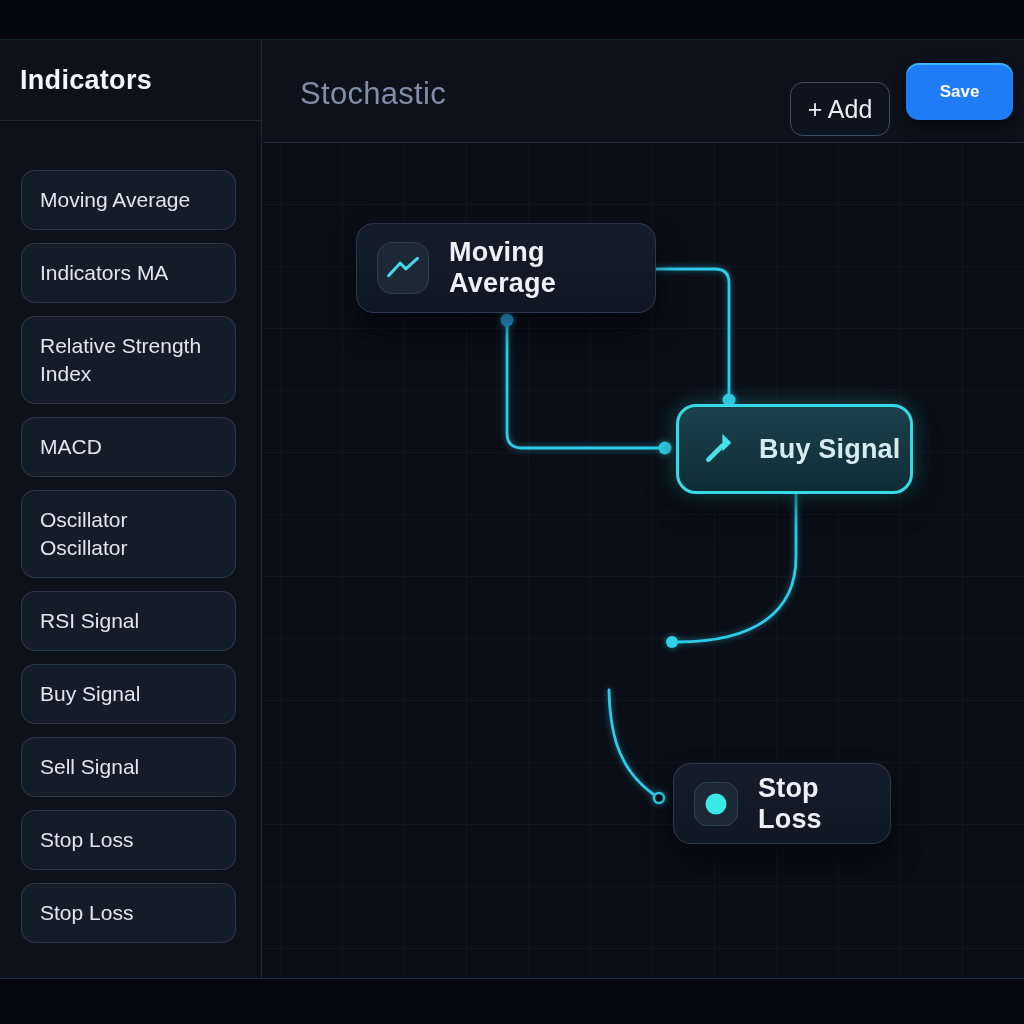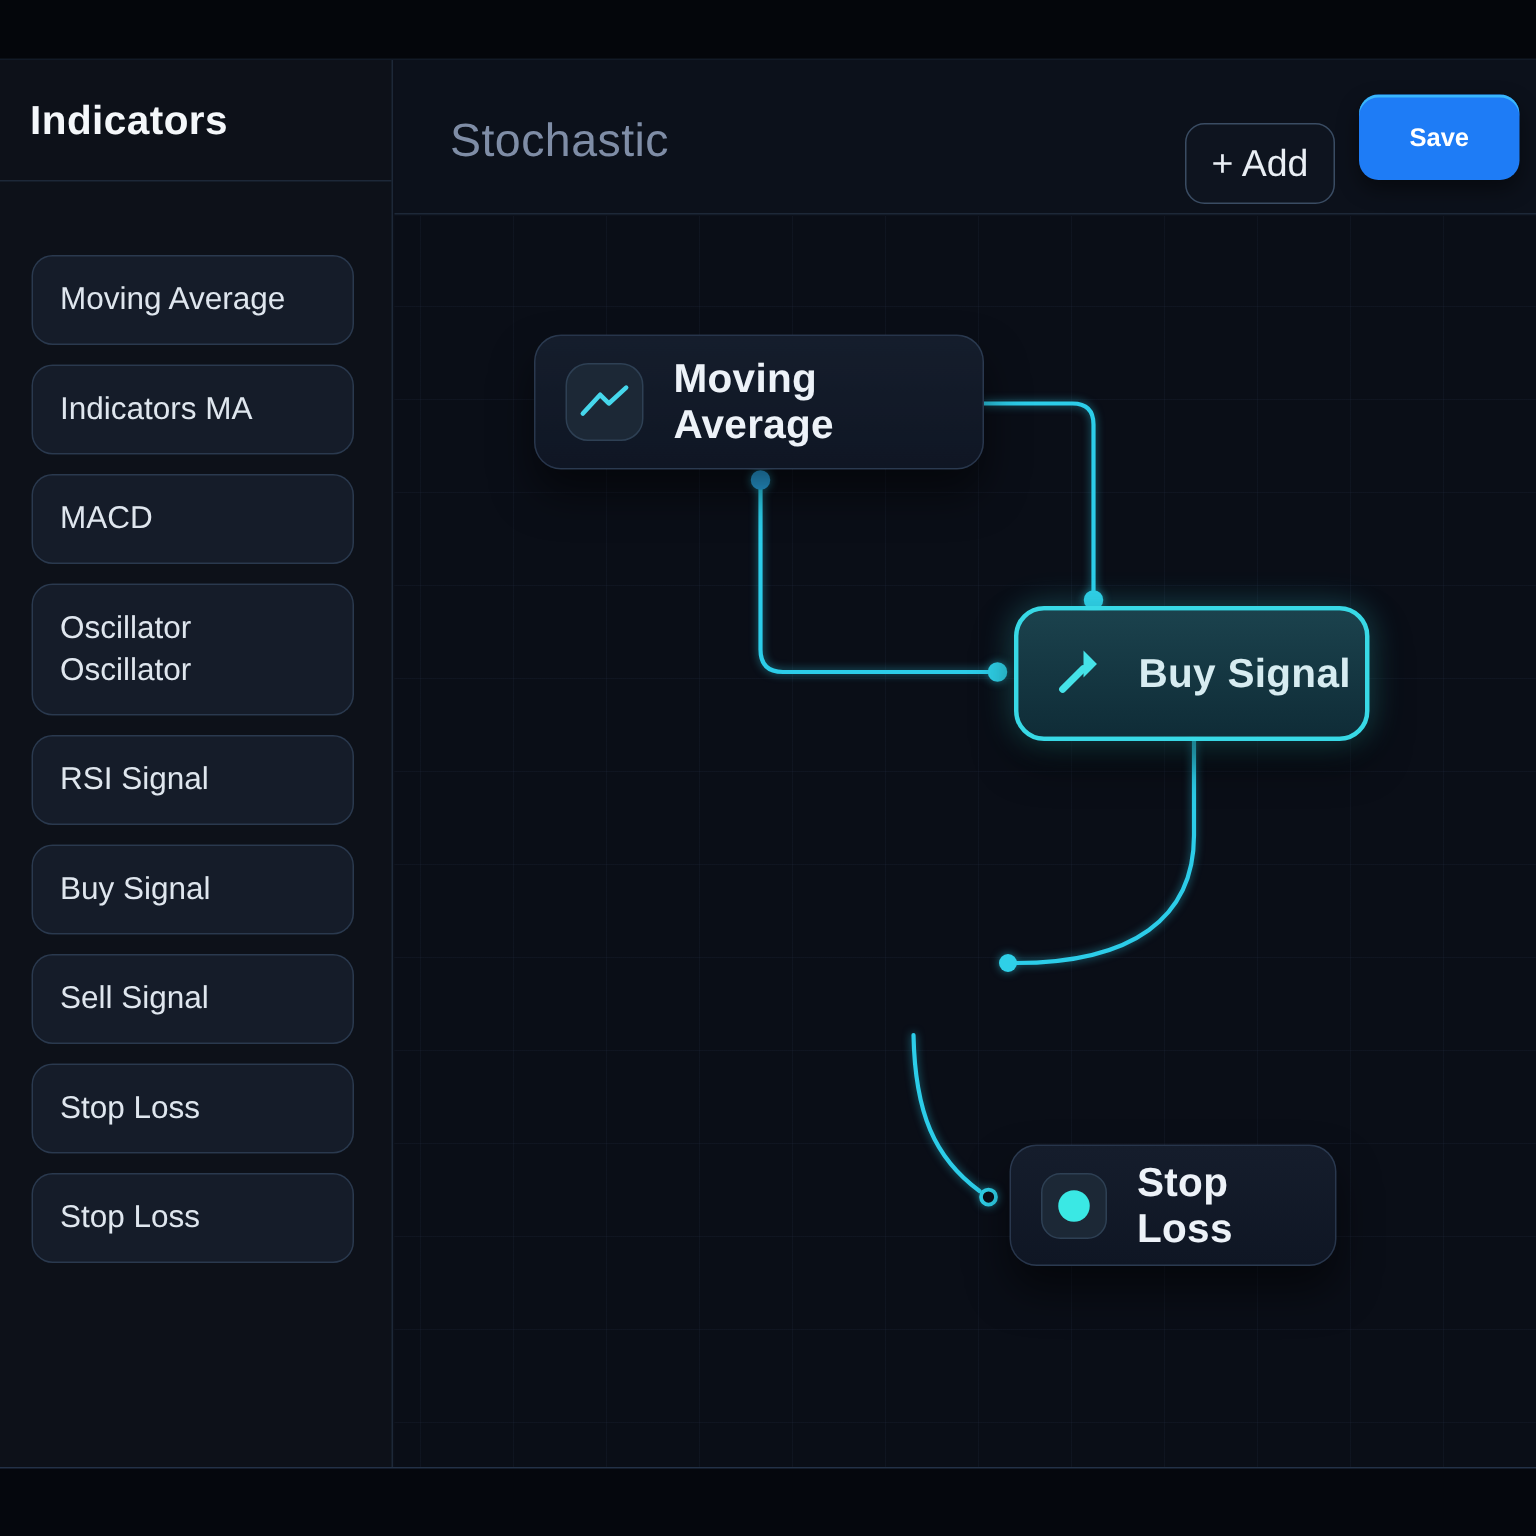--- a/index.html
+++ b/index.html
@@ -78,20 +78,21 @@
 
   <div class="main">
 
     <aside class="sidebar">
       <div class="sidebar-header">
         <span class="sidebar-title">Indicators</span>
       </div>
       <div class="sidebar-list">
         <div class="indicator-item">Moving Average</div>
         <div class="indicator-item">Indicators MA</div>
+        <div class="indicator-item">Relative Strength Index</div>
         <div class="indicator-item">MACD</div>
         <div class="indicator-item">Oscillator Oscillator</div>
         <div class="indicator-item">RSI Signal</div>
         <div class="indicator-item">Buy Signal</div>
         <div class="indicator-item">Sell Signal</div>
         <div class="indicator-item">Stop Loss</div>
         <div class="indicator-item">Stop Loss</div>
       </div>
     </aside>
 

